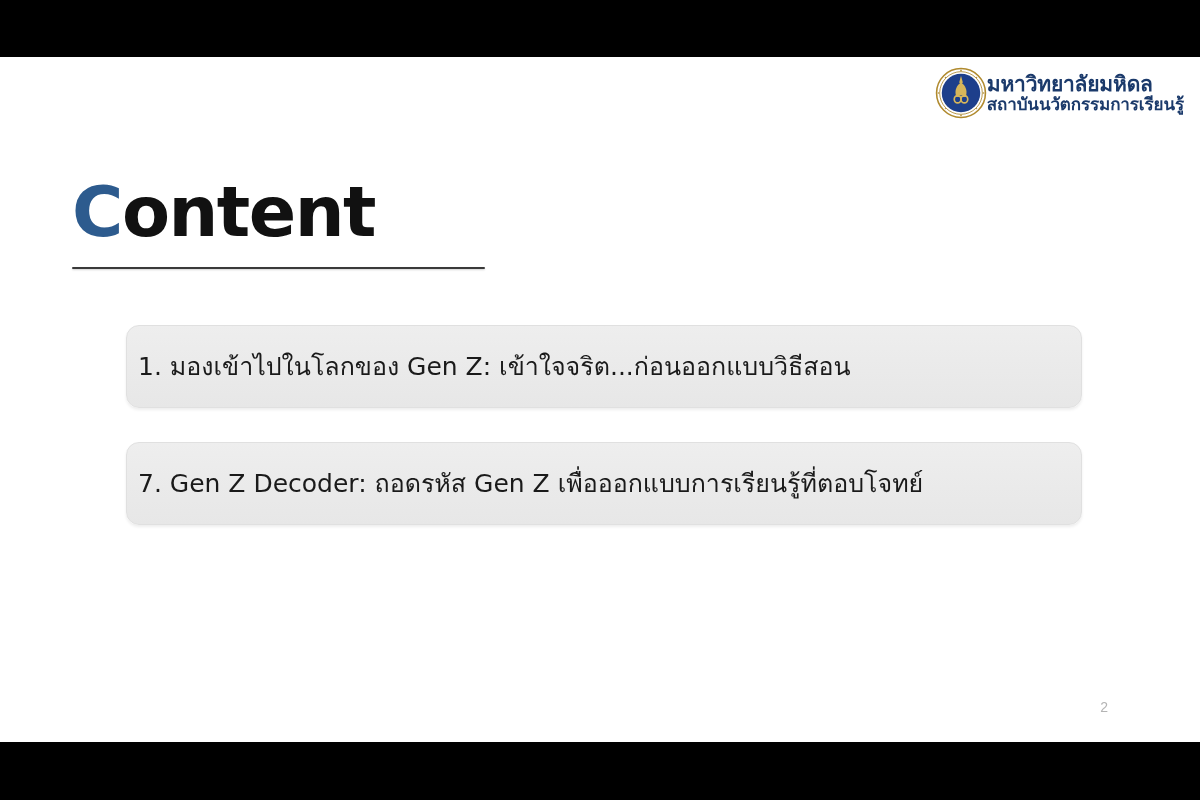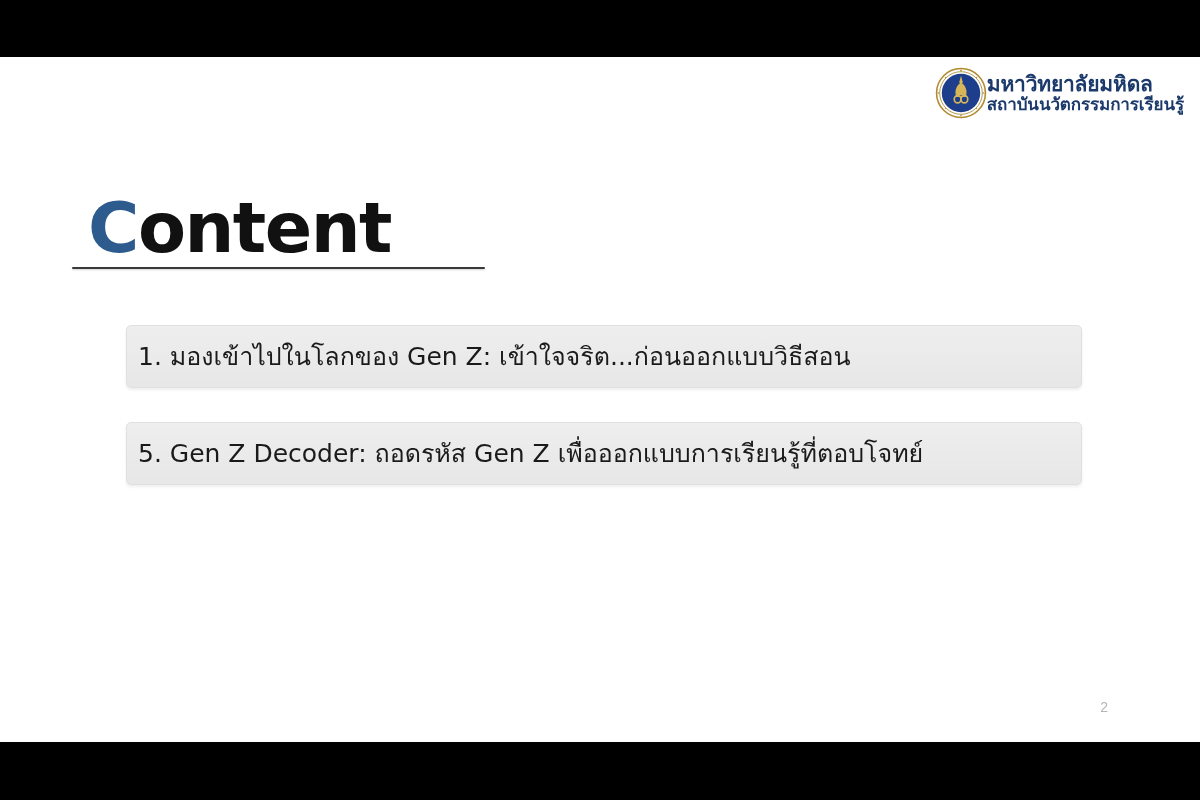--- a/index.html
+++ b/index.html
@@ -87,21 +87,21 @@
     top: 120px;
     width: 600px;
   }
   .page-title {
     font-family: "DejaVu Sans", "Liberation Sans", sans-serif;
     font-size: 70px;
     font-weight: 700;
     letter-spacing: -1.5px;
     line-height: 1.0;
     color: #111111;
-    margin: 16px;
+    margin: 0;
     white-space: nowrap;
   }
   .page-title .accent {
     color: #2d5b8e;
   }
   .title-rule {
     position: absolute;
     left: 0;
     top: 90px;
     width: 413px;
@@ -115,28 +115,28 @@
   .content-list {
     position: absolute;
     left: 126px;
     top: 268px;
     width: 956px;
     display: flex;
     flex-direction: column;
     gap: 34px;
   }
   .content-box {
-    height: 63px;
+    height: 83px;
     box-sizing: border-box;
     display: flex;
     align-items: center;
     padding: 0 16px 0 11px;
     background: linear-gradient(180deg, #eeeeee 0%, #eaeaea 55%, #e7e7e7 100%);
     border: 1px solid #e0e0e0;
-    border-radius: 5px;
+    border-radius: 13px;
     box-shadow: 0 2px 3px rgba(0,0,0,0.07);
   }
   .content-text {
     font-family: "DejaVu Sans", "Liberation Sans", sans-serif;
     font-size: 25px;
     font-weight: 400;
     color: #1a1a1a;
     line-height: 1.35;
     white-space: nowrap;
   }
@@ -191,21 +191,21 @@
     <div class="title-wrap">
       <h1 class="page-title"><span class="accent">C</span><span>ontent</span></h1>
       <div class="title-rule"></div>
     </div>
 
     <div class="content-list">
       <div class="content-box">
         <span class="content-text">1. มองเข้าไปในโลกของ Gen Z: เข้าใจจริต...ก่อนออกแบบวิธีสอน</span>
       </div>
       <div class="content-box">
-        <span class="content-text">5. Gen Z Decoder: ถอดรหัส Gen Z เพื่อออกแบบการเรียนรู้ที่ตอบโจทย์</span>
+        <span class="content-text">7. Gen Z Decoder: ถอดรหัส Gen Z เพื่อออกแบบการเรียนรู้ที่ตอบโจทย์</span>
       </div>
     </div>
 
     <div class="page-number">2</div>
 
   </div>
 
   <div class="bar-bottom"></div>
 </div>
 

